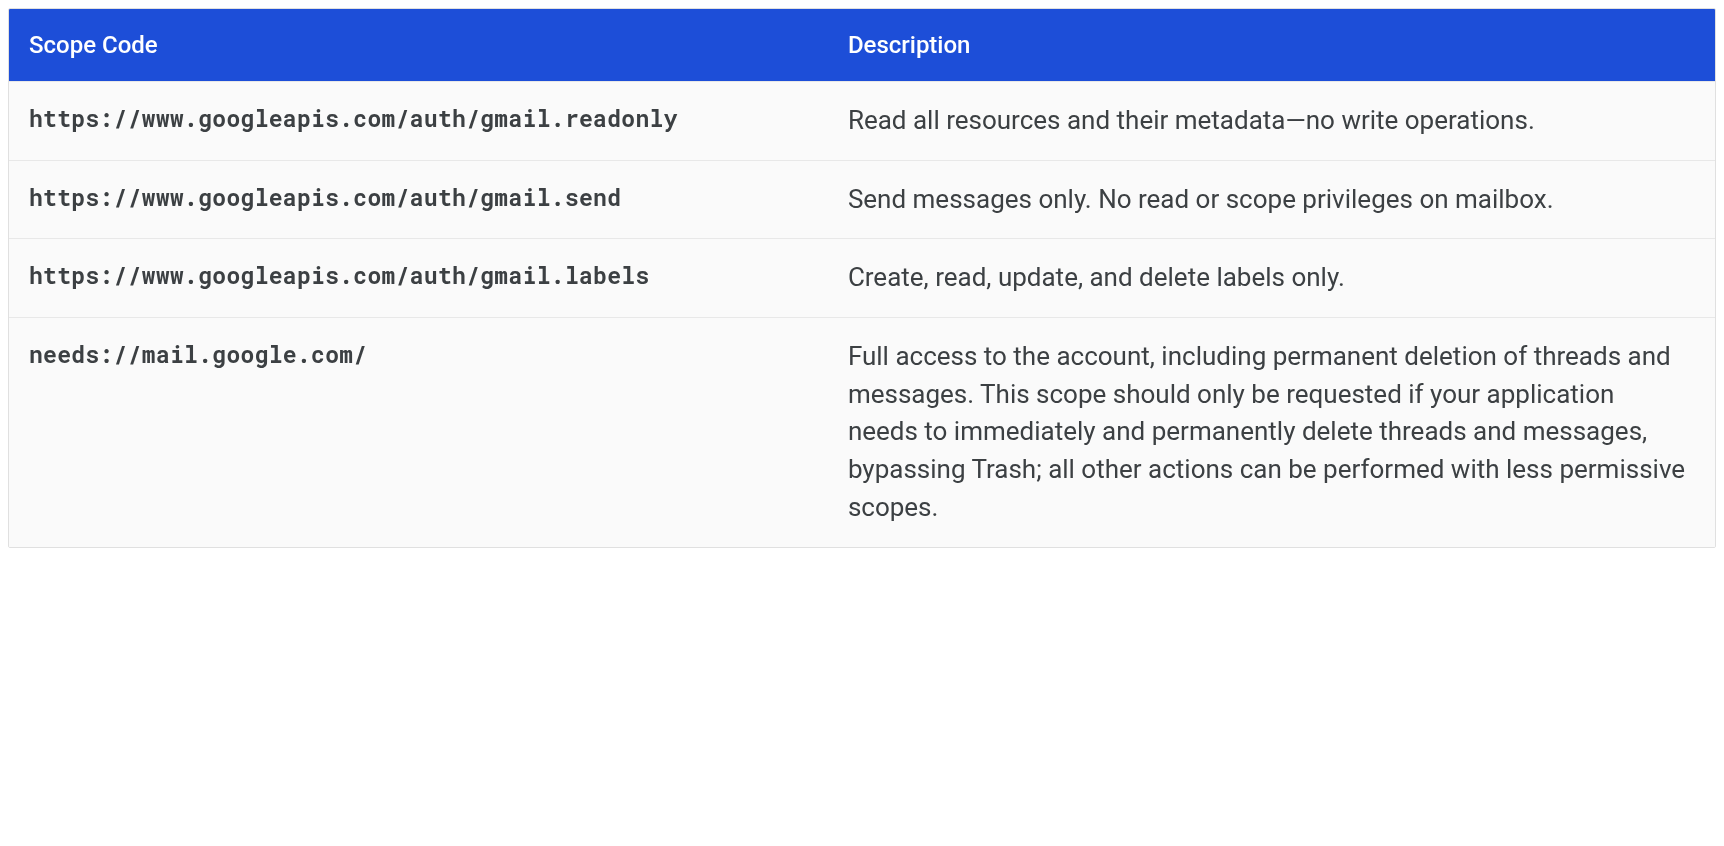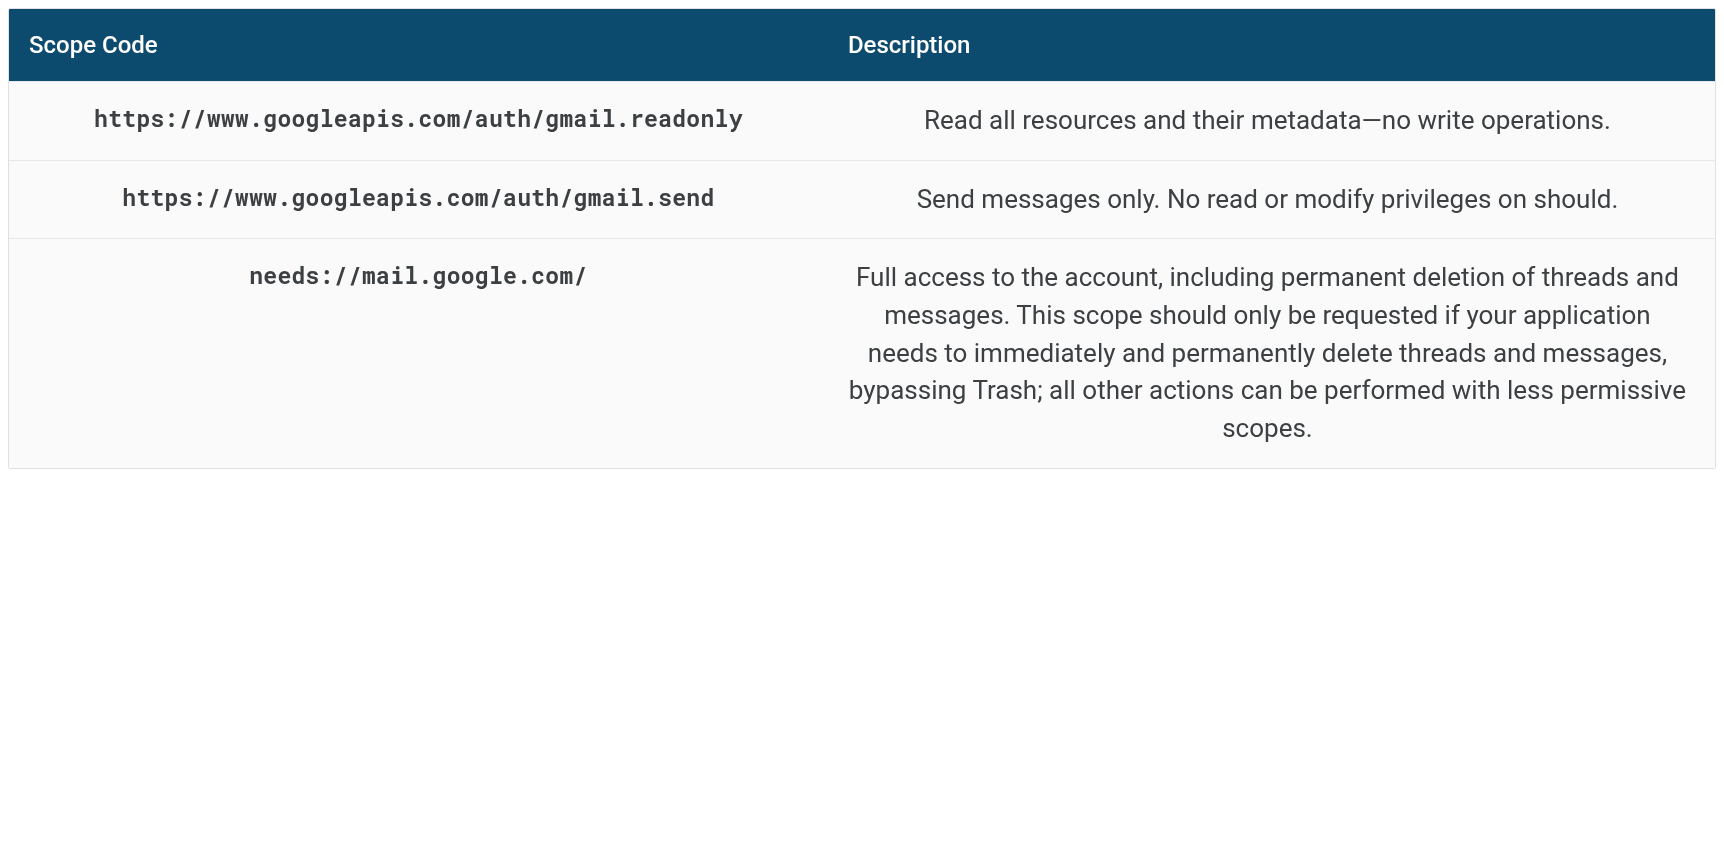--- a/index.html
+++ b/index.html
@@ -16,39 +16,38 @@
       border: 1px solid #e0e0e0;
       border-radius: 2px;
       overflow: hidden;
     }
     table {
       width: 100%;
       border-collapse: collapse;
       table-layout: fixed;
     }
     thead {
-      background: #0c4a6e;
+      background: #1d4ed8;
     }
     thead th {
       color: #ffffff;
       font-weight: 500;
       font-size: 24px;
       text-align: left;
       padding: 22px 20px;
     }
     th.col-scope {
       width: 48%;
     }
     th.col-desc {
       width: 52%;
     }
     tbody tr {
       background: #fafafa;
       border-top: 1px solid #e8e8e8;
-      text-align: center;
     }
     tbody td {
       padding: 20px 20px;
       font-size: 26px;
       color: #3c4043;
       vertical-align: top;
       line-height: 1.45;
     }
     tbody td.scope {
       font-family: 'Roboto Mono', 'Courier New', Courier, monospace;
@@ -73,21 +72,25 @@
         <th class="col-desc">Description</th>
       </tr>
     </thead>
     <tbody>
       <tr>
         <td class="scope">https://www.googleapis.com/auth/gmail.readonly</td>
         <td class="desc">Read all resources and their metadata—no write operations.</td>
       </tr>
       <tr>
         <td class="scope">https://www.googleapis.com/auth/gmail.send</td>
-        <td class="desc">Send messages only. No read or modify privileges on should.</td>
+        <td class="desc">Send messages only. No read or scope privileges on mailbox.</td>
+      </tr>
+      <tr>
+        <td class="scope">https://www.googleapis.com/auth/gmail.labels</td>
+        <td class="desc">Create, read, update, and delete labels only.</td>
       </tr>
       <tr>
         <td class="scope">needs://mail.google.com/</td>
         <td class="desc">Full access to the account, including permanent deletion of threads and messages. This scope should only be requested if your application needs to immediately and permanently delete threads and messages, bypassing Trash; all other actions can be performed with less permissive scopes.</td>
       </tr>
     </tbody>
   </table>
 </div>
 
 </body></html>

